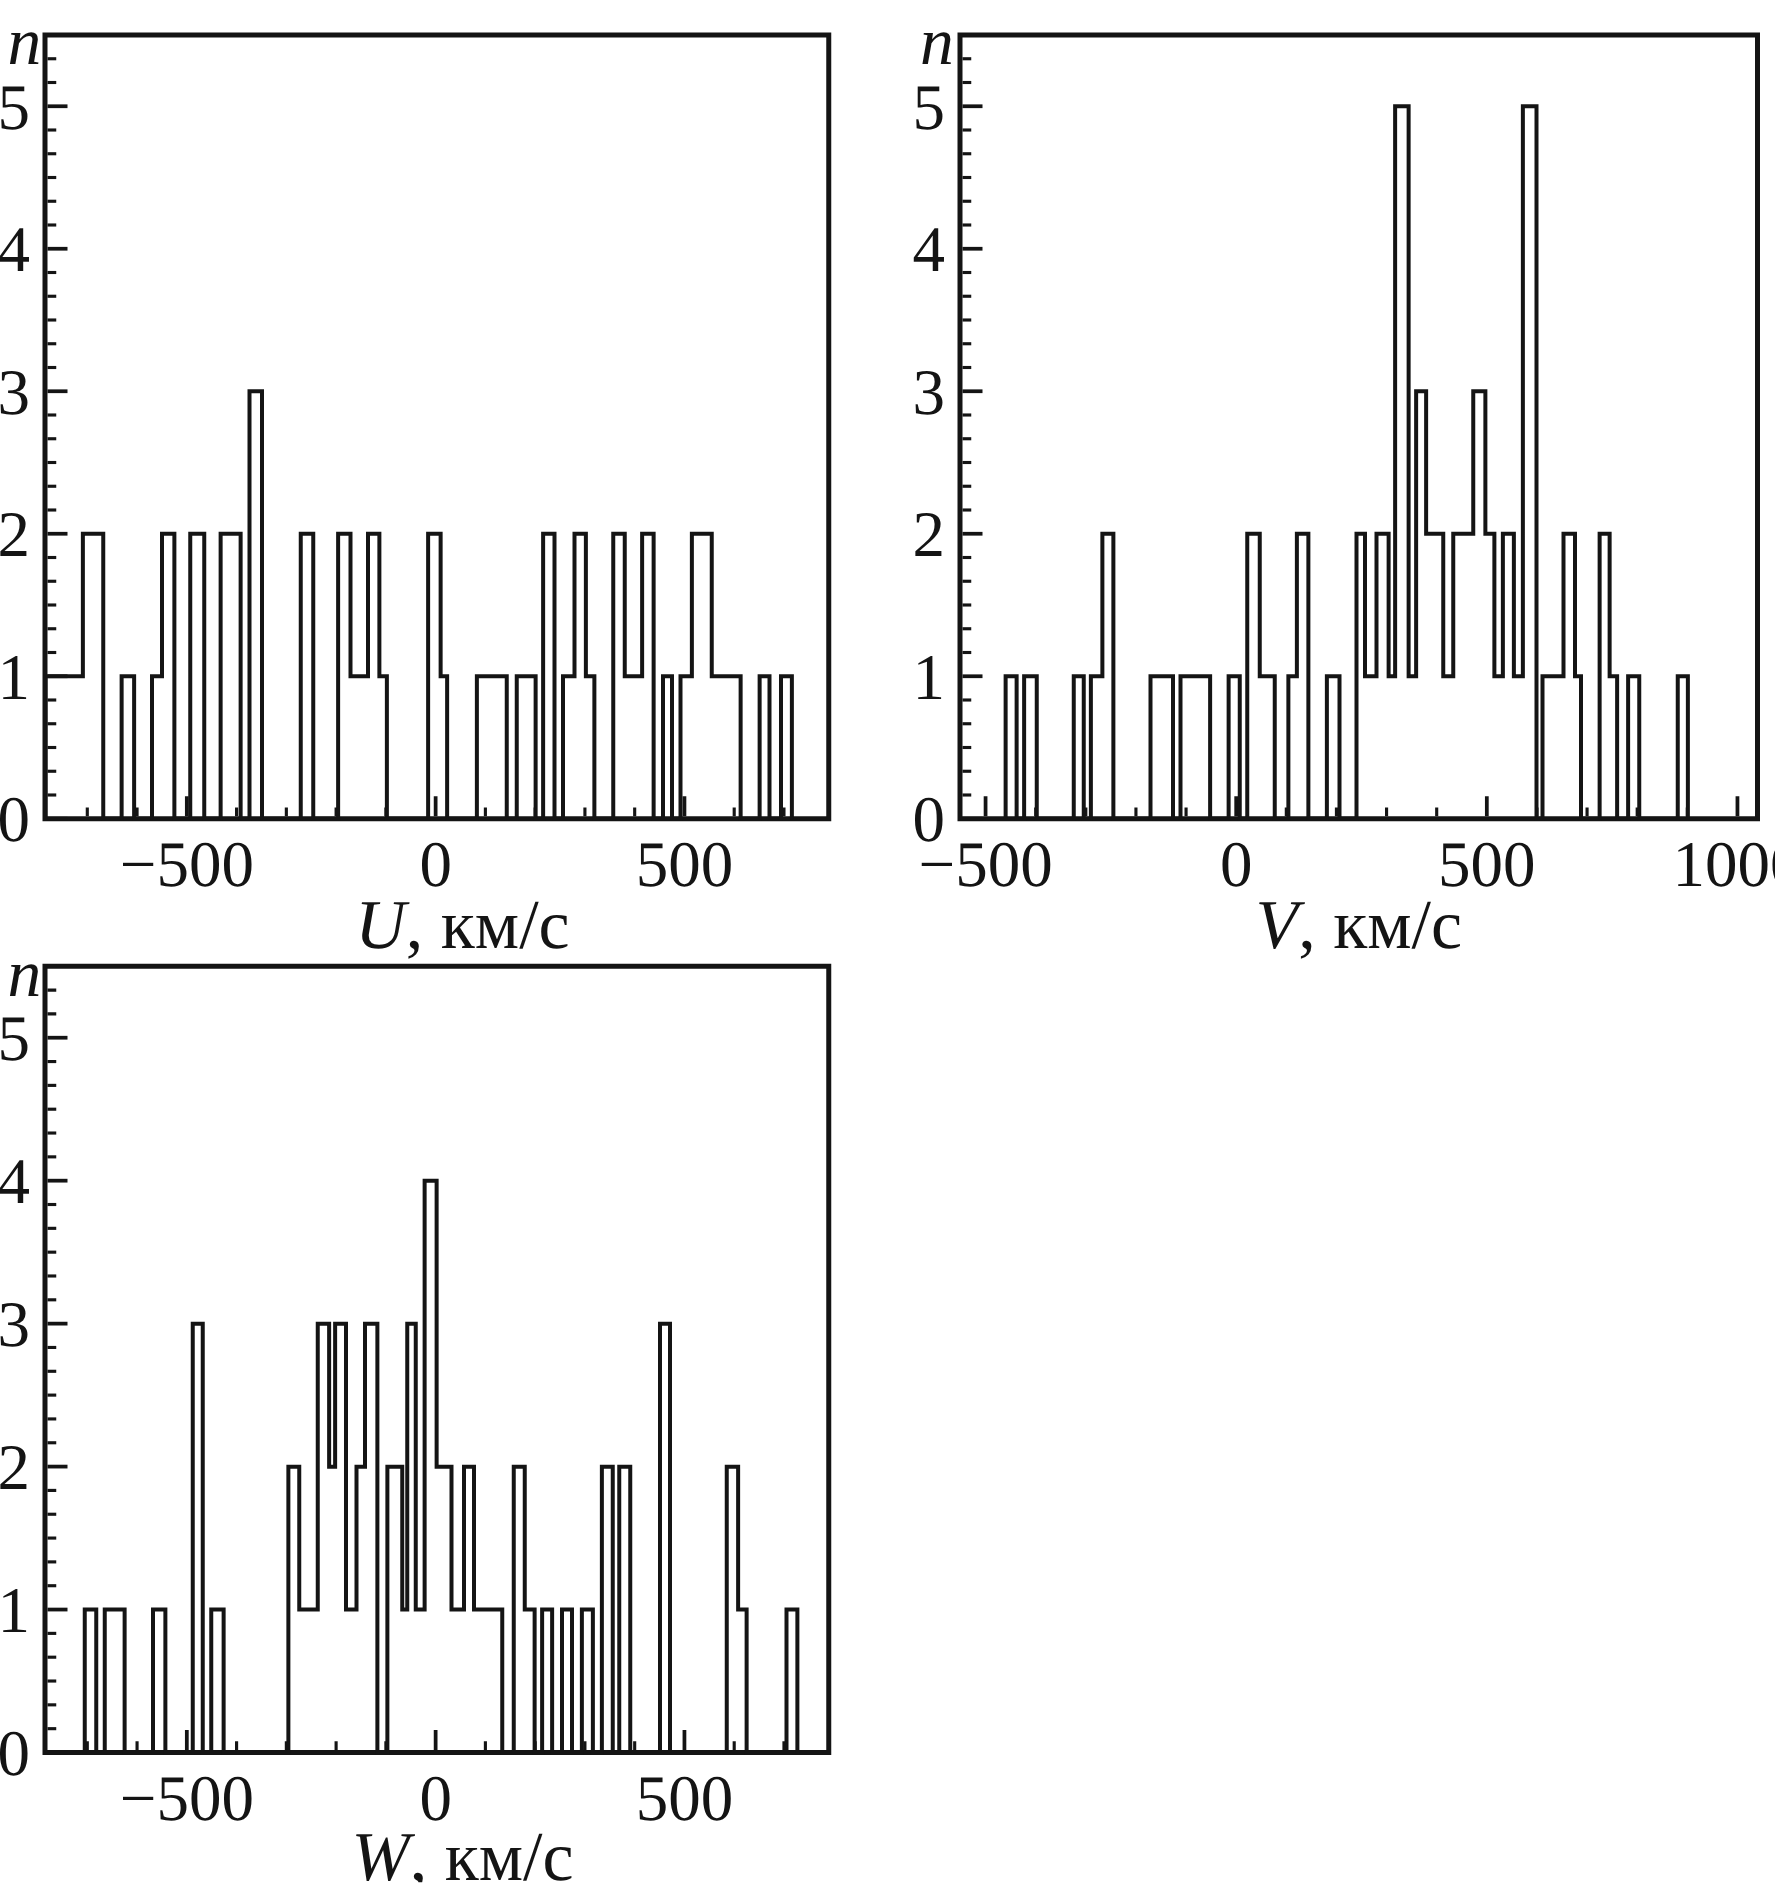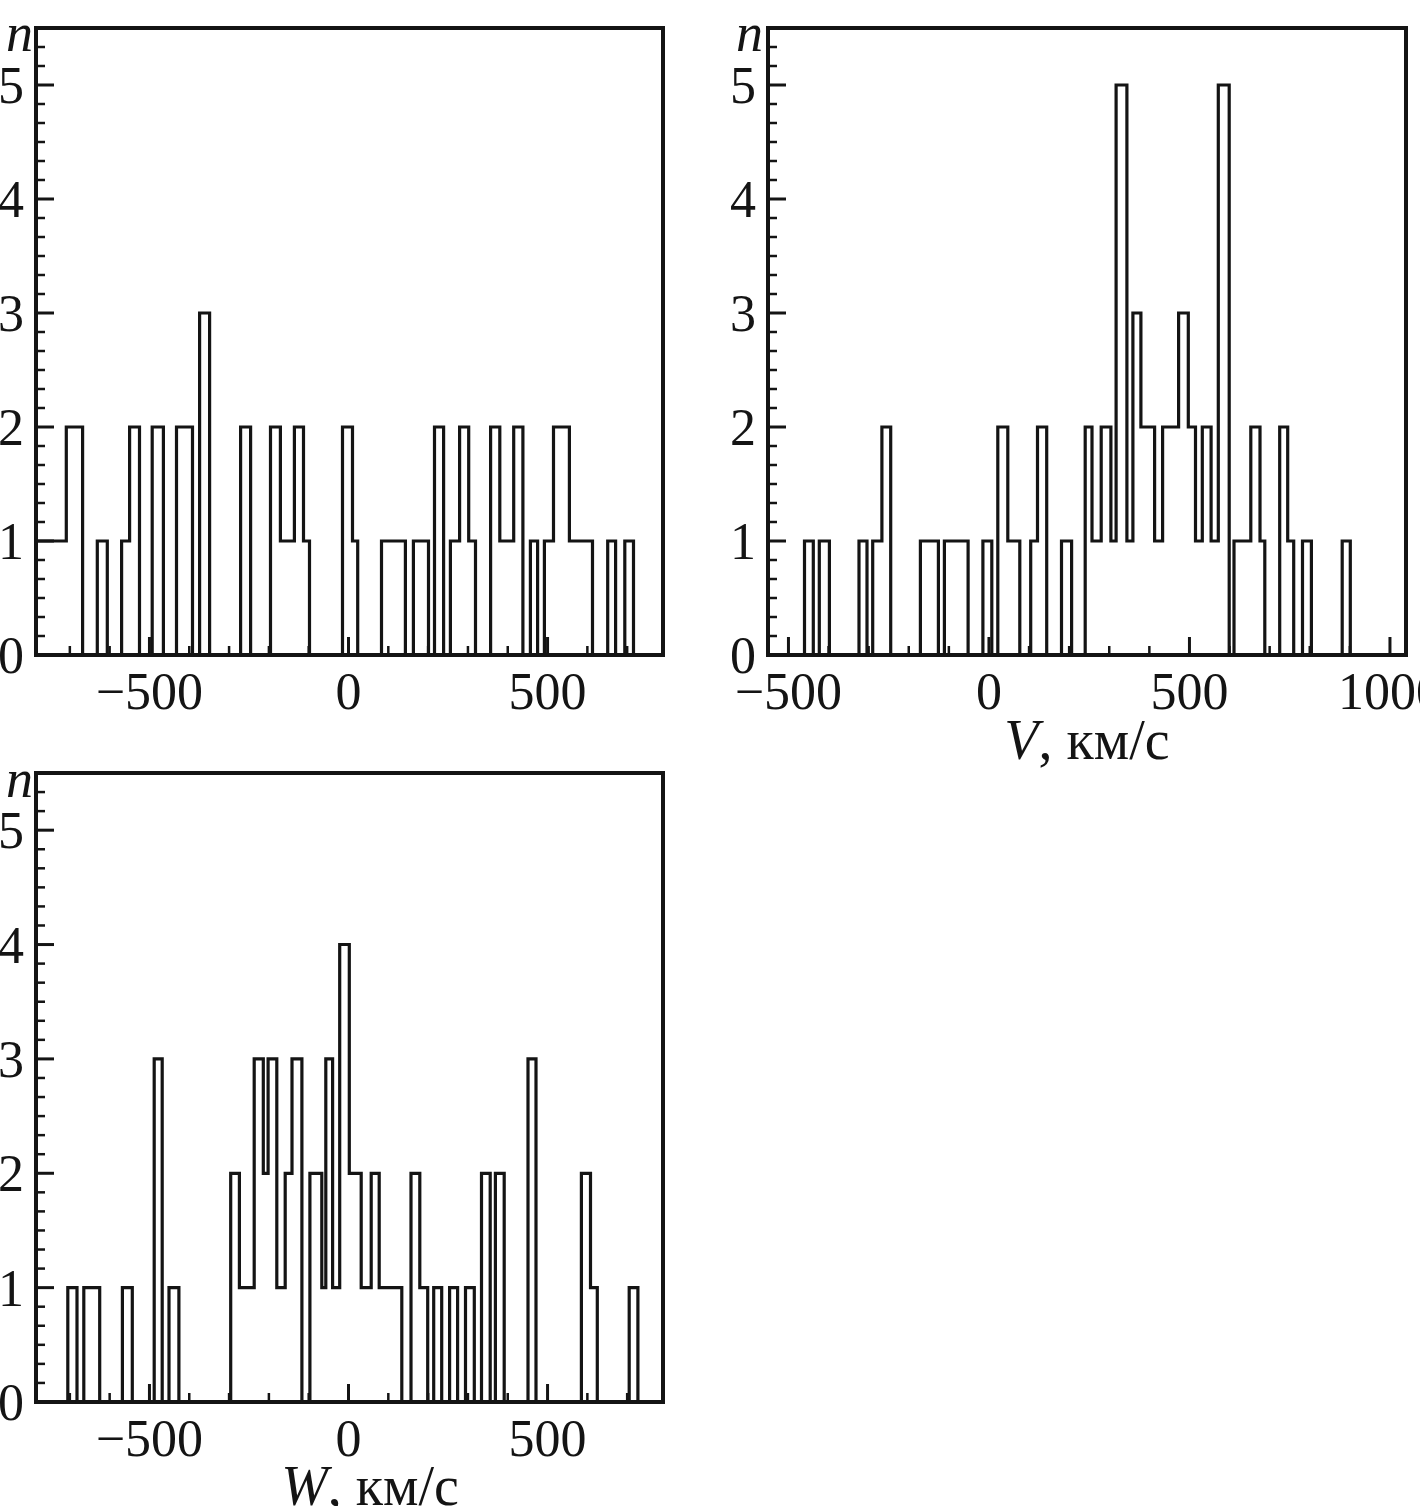--- a/index.html
+++ b/index.html
@@ -210,15 +210,16 @@
       <text x="24" y="217.54545454545456" text-anchor="end" font-size="52" fill="#141414" font-family="&quot;Liberation Serif&quot;, serif">4</text>
       <line x1="38" y1="85.18181818181824" x2="54" y2="85.18181818181824" stroke="#141414" stroke-width="3"></line>
       <text x="24" y="103.18181818181824" text-anchor="end" font-size="52" fill="#141414" font-family="&quot;Liberation Serif&quot;, serif">5</text>
       <path d="M 67.8 657.0 L 67.8 542.6 L 77.0 542.6 L 77.0 657.0 L 83.8 657.0 L 83.8 542.6 L 99.7 542.6 L 99.7 657.0 L 122.4 657.0 L 122.4 542.6 L 132.3 542.6 L 132.3 657.0 L 154.2 657.0 L 154.2 313.9 L 162.2 313.9 L 162.2 657.0 L 169.0 657.0 L 169.0 542.6 L 178.9 542.6 L 178.9 657.0 L 230.7 657.0 L 230.7 428.3 L 239.4 428.3 L 239.4 542.6 L 254.2 542.6 L 254.2 313.9 L 263.3 313.9 L 263.3 428.3 L 268.1 428.3 L 268.1 313.9 L 276.8 313.9 L 276.8 542.6 L 285.2 542.6 L 285.2 428.3 L 292.0 428.3 L 292.0 313.9 L 301.9 313.9 L 301.9 657.0 L 309.9 657.0 L 309.9 428.3 L 321.8 428.3 L 321.8 542.6 L 325.8 542.6 L 325.8 313.9 L 332.6 313.9 L 332.6 542.6 L 339.7 542.6 L 339.7 199.5 L 349.3 199.5 L 349.3 428.3 L 361.2 428.3 L 361.2 542.6 L 371.2 542.6 L 371.2 428.3 L 379.2 428.3 L 379.2 542.6 L 401.8 542.6 L 401.8 657.0 L 411.0 657.0 L 411.0 428.3 L 419.8 428.3 L 419.8 542.6 L 427.7 542.6 L 427.7 657.0 L 433.7 657.0 L 433.7 542.6 L 441.7 542.6 L 441.7 657.0 L 449.6 657.0 L 449.6 542.6 L 457.6 542.6 L 457.6 657.0 L 465.5 657.0 L 465.5 542.6 L 474.3 542.6 L 474.3 657.0 L 481.5 657.0 L 481.5 428.3 L 490.2 428.3 L 490.2 657.0 L 495.4 657.0 L 495.4 428.3 L 504.2 428.3 L 504.2 657.0 L 528.0 657.0 L 528.0 313.9 L 536.0 313.9 L 536.0 657.0 L 581.4 657.0 L 581.4 428.3 L 590.5 428.3 L 590.5 542.6 L 597.3 542.6 L 597.3 657.0 L 629.2 657.0 L 629.2 542.6 L 637.9 542.6 L 637.9 657.0" fill="none" stroke="#141414" stroke-width="3.2" stroke-linejoin="miter"></path>
     </svg>
 
   <div id="n-u" class="n-label">n</div>
   <div id="n-v" class="n-label">n</div>
   <div id="n-w" class="n-label">n</div>
 
+  <div id="title-u" class="axis-title"><span class="var">U</span><span>, км/с</span></div>
   <div id="title-v" class="axis-title"><span class="var">V</span><span>, км/с</span></div>
   <div id="title-w" class="axis-title"><span class="var">W</span><span>, км/с</span></div>
 </div>
 
 </body></html>

